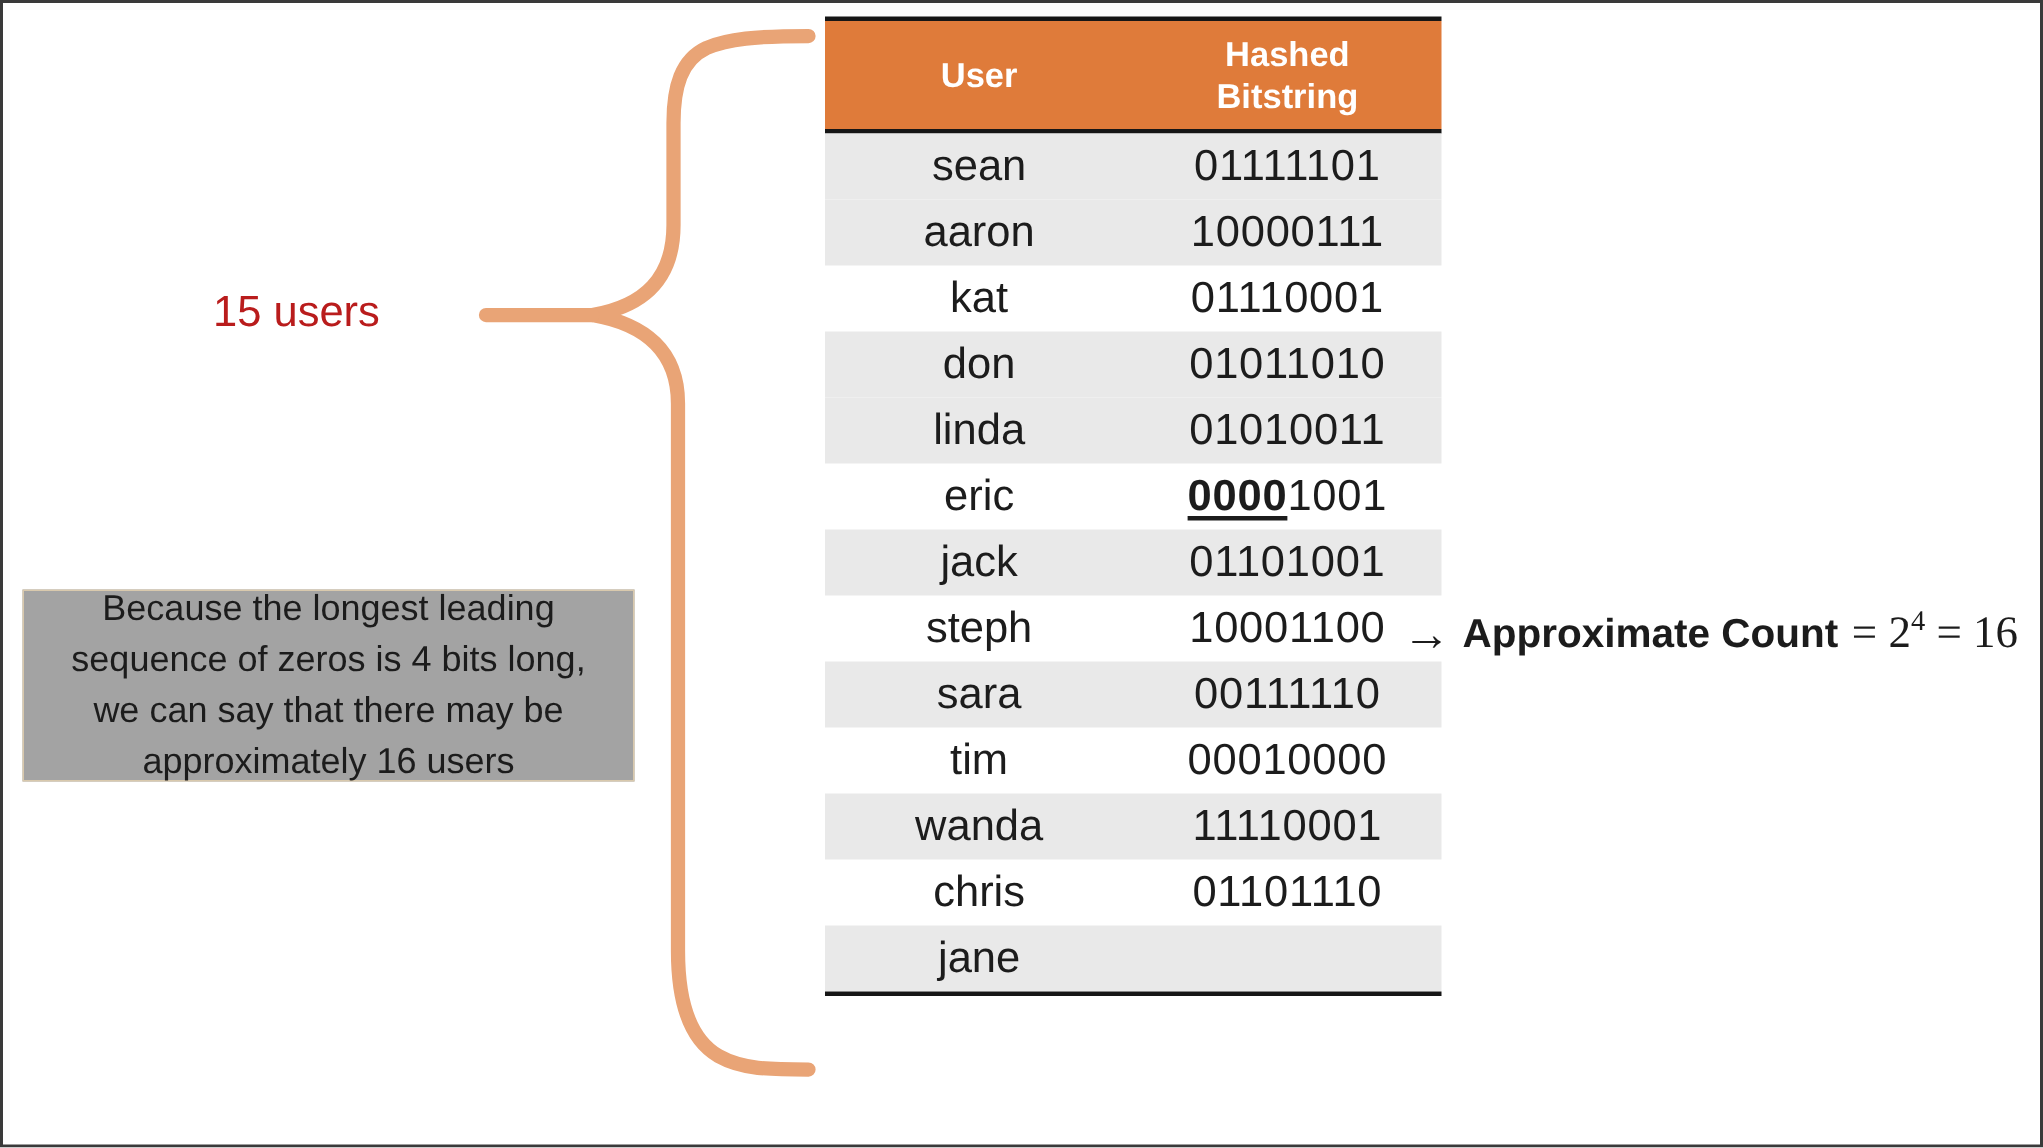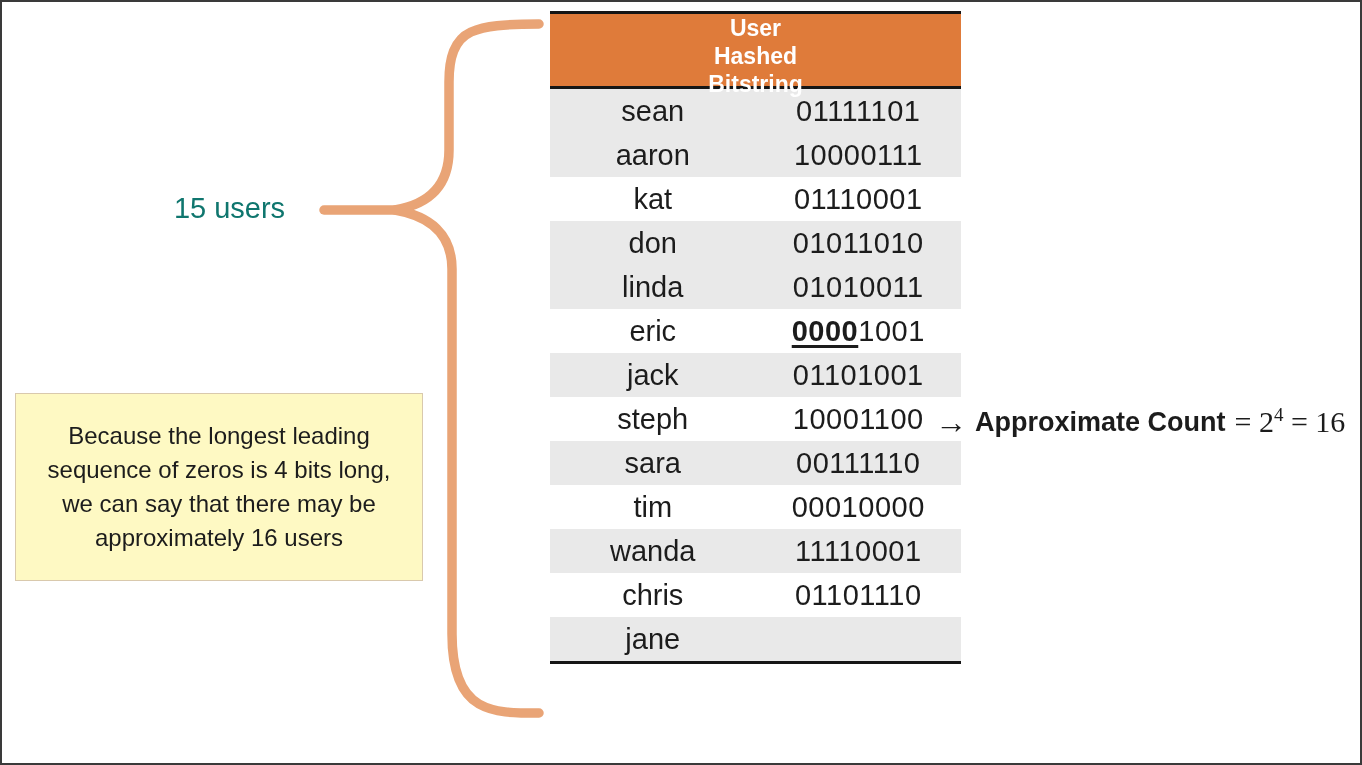--- a/index.html
+++ b/index.html
@@ -11,38 +11,38 @@
     border:2px solid #3a3a3a;
     background:#ffffff;
     overflow:hidden;
   }
   
   .brace-svg{position:absolute;left:0;top:0;width:1362px;height:765px;pointer-events:none;}
 
   
   .users-label{
     position:absolute;left:140px;top:190px;width:175px;
-    text-align:center;font-size:29px;color:#0f766e;
+    text-align:left;font-size:29px;color:#b91c1c;
   }
 
   
   .note-box{
-    position:absolute;left:13px;top:391px;width:408px;height:188px;
+    position:absolute;left:13px;top:391px;width:408px;height:128px;
     box-sizing:border-box;
-    background:#fef9c3;border:1px solid #d9c9ad;
+    background:#a3a3a3;border:1px solid #d9c9ad;
     display:flex;flex-direction:column;justify-content:center;
     text-align:center;font-size:24px;line-height:34px;color:#1c1c1c;
   }
 
   
   .hash-table{position:absolute;left:548px;top:9px;width:411px;}
   .hash-table .hline{height:3px;background:#161616;}
   .thead{
     background:#df7b3a;height:72px;display:flex;align-items:center;
-    color:#ffffff;font-weight:bold;font-size:23px;flex-direction:column;
+    color:#ffffff;font-weight:bold;font-size:23px;
   }
   .thead .th{width:50%;display:flex;justify-content:center;align-items:center;text-align:center;line-height:28px;}
   .thead .th-bits{max-width:50%;}
   .thead .th-bits > span{display:inline-block;width:120px;}
   .trow{height:44px;display:flex;align-items:center;font-size:29px;}
   .trow.odd{background:#e9e9e9;}
   .cell{width:50%;text-align:center;}
   .bits{letter-spacing:0.5px;}
   .emph{
     font-weight:bold;

